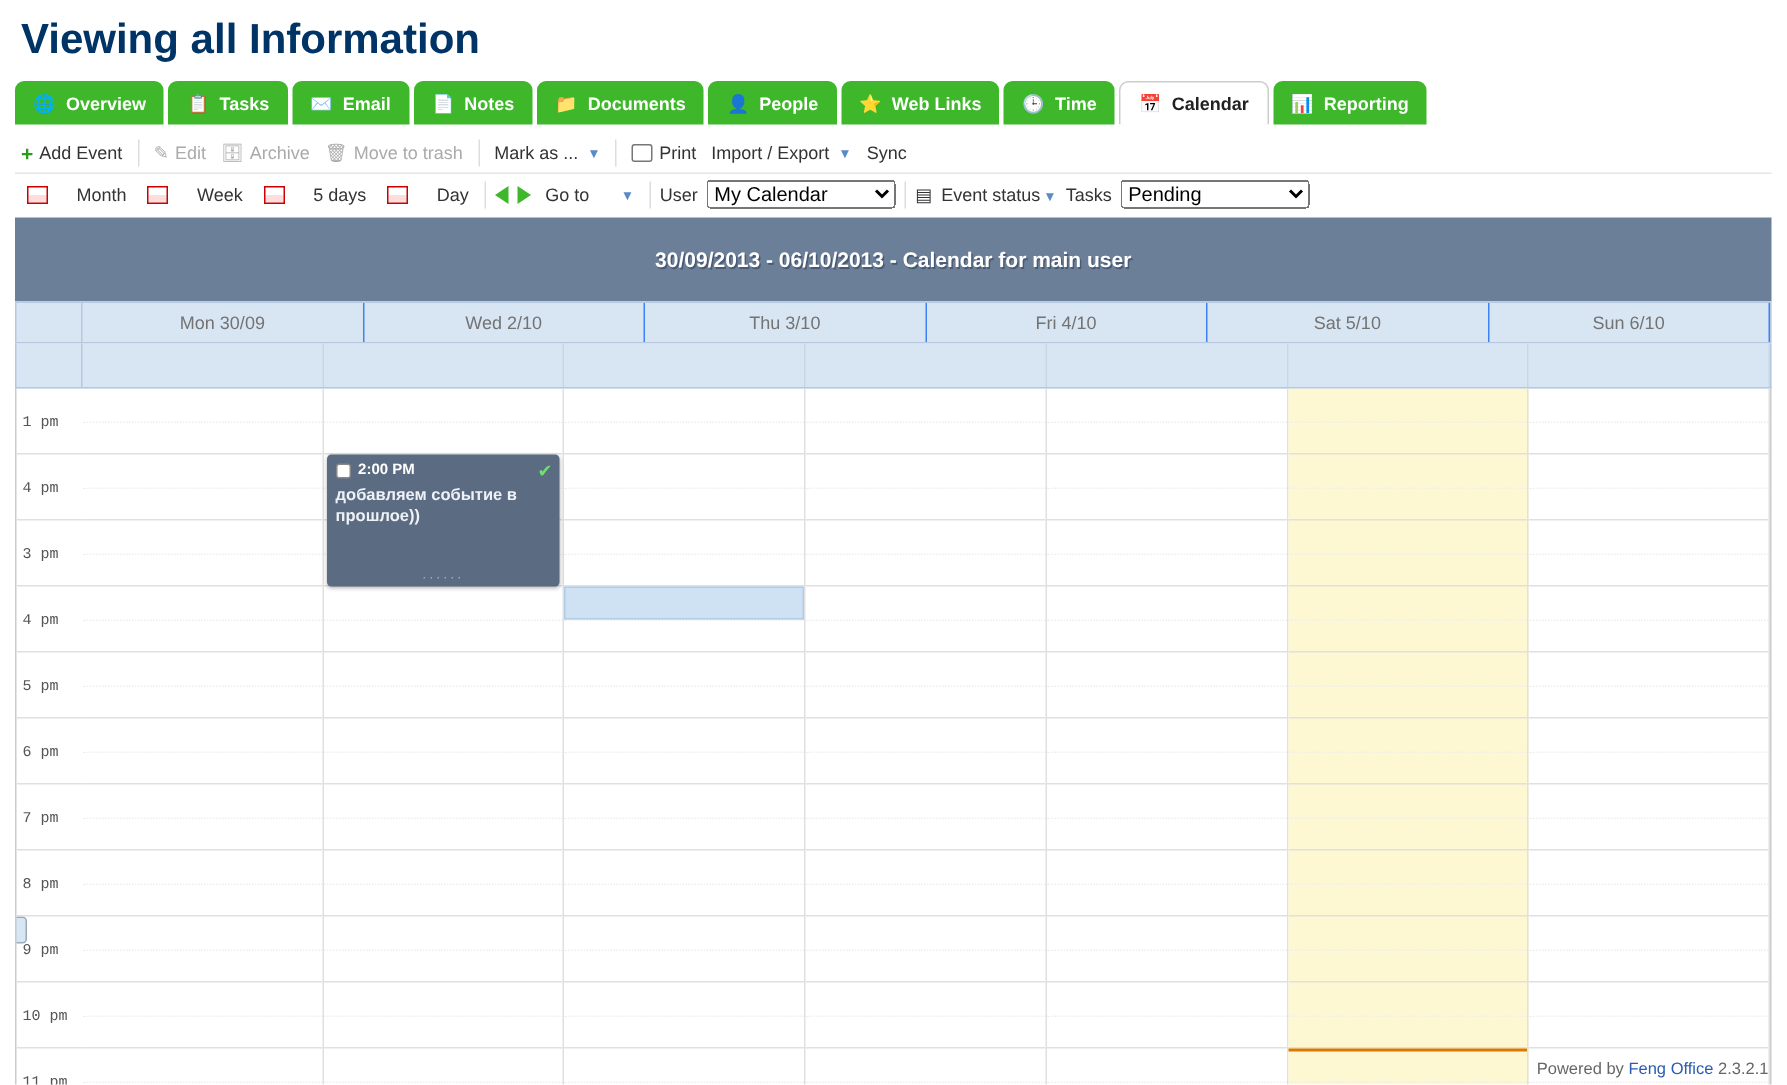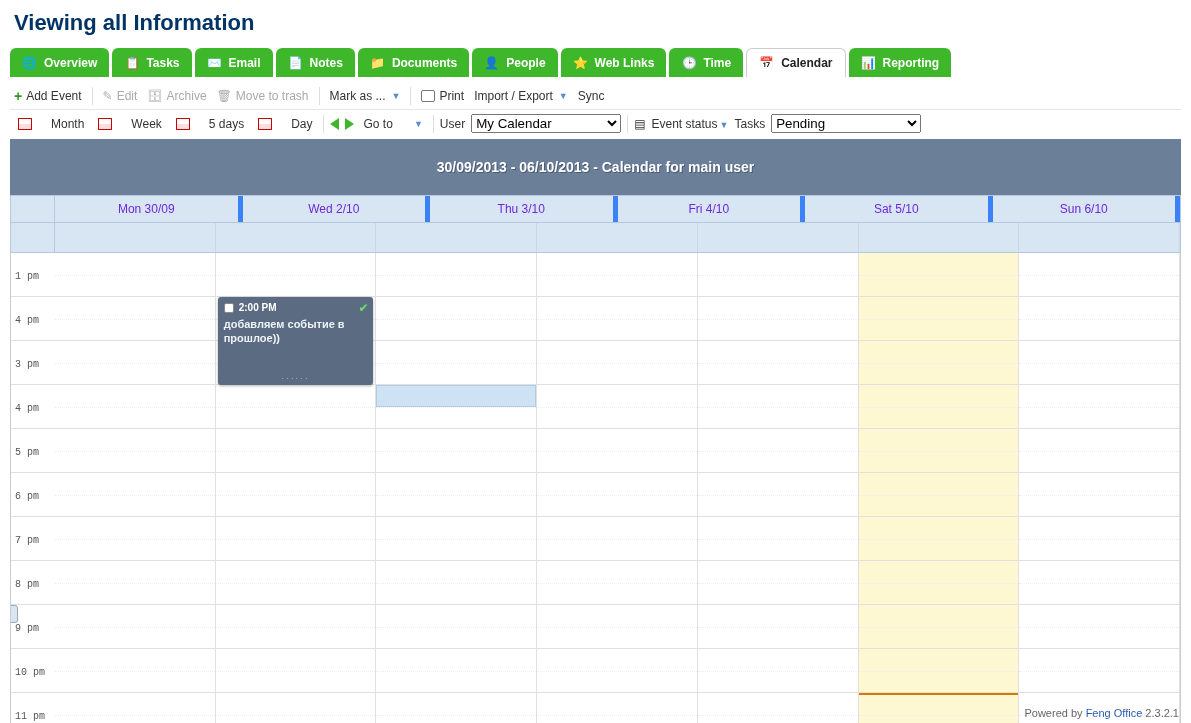--- a/index.html
+++ b/index.html
@@ -1,19 +1,19 @@
 <!DOCTYPE html>
 <html><head>
 <meta charset="utf-8">
 <style>
 * { box-sizing: border-box; margin: 0; padding: 0; }
 body { font-family: "Lucida Grande", Arial, sans-serif; font-size: 12px; background: #fff; color: #333; }
 .container { width: 1191px; height: 723px; padding: 8px 10px; position: relative; }
 
-h1.page-title { font-size: 22px; font-weight: bold; color: #003366; margin: 2px 0 12px 4px; }
+h1.page-title { font-size: 28px; font-weight: bold; color: #003366; margin: 2px 0 12px 4px; }
 
 
 .tabs { display: flex; gap: 3px; margin-bottom: 6px; }
 .tab { display: flex; align-items: center; gap: 6px; padding: 6px 12px; background: #3fb72a; color: #fff; font-weight: bold; border-radius: 6px 6px 0 0; cursor: pointer; font-size: 12px; }
 .tab.active { background: #fff; color: #222; border: 1px solid #ccc; border-bottom: none; }
 .tab .icon { width: 16px; height: 16px; display: inline-flex; align-items: center; justify-content: center; }
 
 
 .toolbar { display: flex; align-items: center; gap: 10px; padding: 4px 4px; border-bottom: 1px solid #e5e5e5; font-size: 12px; color: #333; }
 .toolbar .tb-item { display: inline-flex; align-items: center; gap: 4px; cursor: pointer; }
@@ -27,21 +27,21 @@
 .nav-arrow { width: 0; height: 0; border-top: 6px solid transparent; border-bottom: 6px solid transparent; cursor: pointer; }
 .nav-prev { border-right: 9px solid #3fb72a; }
 .nav-next { border-left: 9px solid #3fb72a; }
 
 
 .cal-header { background: #6c7f99; color: #fff; font-weight: bold; text-align: center; padding: 20px; font-size: 14px; text-shadow: 1px 1px 0 #4a5a73; }
 
 
 .day-header-row { display: flex; background: #d8e6f4; border: 1px solid #b6c8df; }
 .time-gutter-head { width: 44px; border-right: 1px solid #b6c8df; }
-.day-head { flex: 1; text-align: center; padding: 6px 0; color: #6d28d9; font-size: 12px; border-right: 5px solid #3b82f6; }
+.day-head { flex: 1; text-align: center; padding: 6px 0; color: #737373; font-size: 12px; border-right: 1px solid #3b82f6; }
 .allday-row { display: flex; background: #d8e6f4; border: 1px solid #b6c8df; border-top: none; height: 30px; }
 .allday-row .day-cell { flex: 1; border-right: 1px solid #c8d6e8; }
 
 
 .grid-wrap { position: relative; height: 482px; overflow: hidden; border: 1px solid #ccc; border-top: none; }
 .grid { display: flex; position: relative; }
 .time-col { width: 44px; }
 .time-slot { height: 44px; border-bottom: 1px solid #e0e0e0; font-size: 10px; color: #555; padding: 18px 4px; font-family: Liberation Mono, monospace; }
 .days { flex: 1; display: flex; position: relative; }
 .day-col { flex: 1; border-right: 1px solid #e0e0e0; position: relative; }
@@ -60,21 +60,21 @@
 
 .slot-highlight { position: absolute; background: #cfe2f3; border: 1px solid #b0cce6; }
 
 
 .footer { position: absolute; bottom: 4px; right: 12px; font-size: 11px; color: #666; }
 .footer a { color: #2a5db0; text-decoration: none; }
 .ico-plus { color: #2a9b1a; font-weight: bold; font-size: 14px; }
 .ico-printer { width: 14px; height: 12px; border: 1px solid #777; border-radius: 2px; position: relative; }
 .ico-box { width: 10px; height: 10px; background: #fff; border: 1px solid #888; border-radius: 2px; }
 
-select.combo { width: 150px; }
+select.combo { width: 126px; }
 
 .left-handle { position: absolute; left: -1px; top: 352px; width: 8px; height: 18px; background: #d8e6f4; border: 1px solid #9ab; border-radius: 0 3px 3px 0; }
 </style>
 </head>
 <body>
 
 <div class="container">
   <h1 class="page-title">Viewing all Information</h1>
 
   <div class="tabs">

